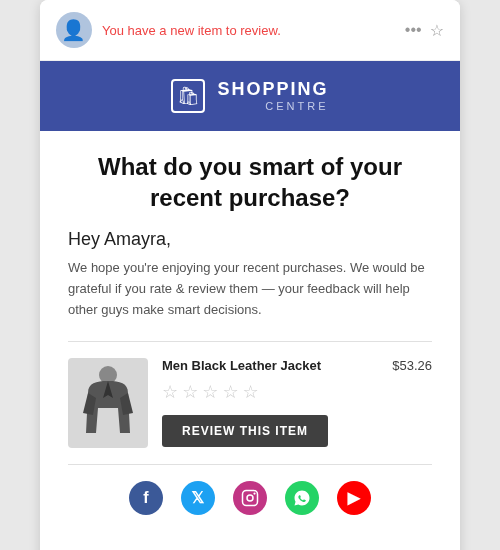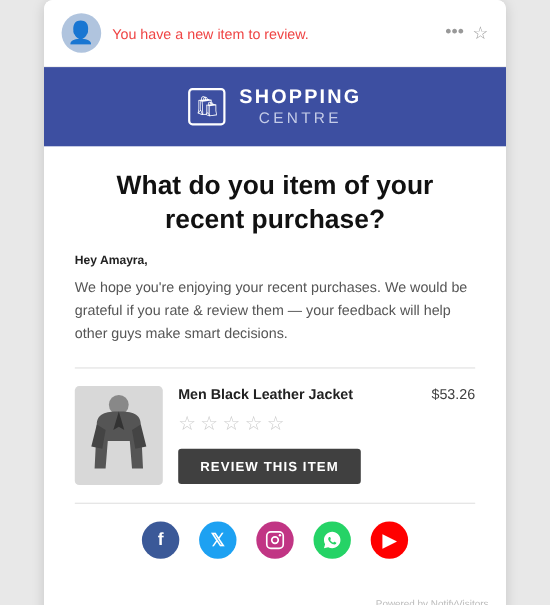--- a/index.html
+++ b/index.html
@@ -78,39 +78,39 @@
     .brand-name {
       color: #fff;
       font-size: 18px;
       font-weight: 700;
       letter-spacing: 2px;
       line-height: 1.1;
       text-align: center;
     }
     .brand-sub {
       color: #c5cce8;
-      font-size: 14px;
+      font-size: 11px;
       letter-spacing: 3px;
-      text-align: center;
+      text-align: right;
       display: block;
     }
     .main-content {
       padding: 20px 28px;
     }
     .main-heading {
       font-size: 24px;
       font-weight: 800;
       color: #111;
       text-align: center;
       line-height: 1.3;
       margin-bottom: 16px;
     }
     .greeting {
-      font-size: 11px;
-      font-weight: 700;
+      font-size: 18px;
+      font-weight: 400;
       color: #222;
       margin-bottom: 8px;
     }
     .body-text {
       font-size: 13px;
       color: #555;
       line-height: 1.6;
       margin-bottom: 20px;
     }
     .product-row {
@@ -233,21 +233,21 @@
     <div class="logo-box">
       <span>🛍</span>
     </div>
     <div>
       <div class="brand-name">SHOPPING</div>
       <span class="brand-sub">CENTRE</span>
     </div>
   </div>
 
   <div class="main-content">
-    <h1 class="main-heading">What do you item of your recent purchase?</h1>
+    <h1 class="main-heading">What do you smart of your recent purchase?</h1>
     <p class="greeting">Hey Amayra,</p>
     <p class="body-text">We hope you're enjoying your recent purchases. We would be grateful if you rate &amp; review them — your feedback will help other guys make smart decisions.</p>
 
     <div class="product-row">
       <div class="product-image">
 
         <svg viewBox="0 0 60 80" xmlns="http://www.w3.org/2000/svg">
           <circle cx="30" cy="12" r="9" fill="#888"></circle>
           <path d="M10 30 C10 20 18 18 30 18 C42 18 50 20 50 30 L52 70 L42 70 L40 45 L20 45 L18 70 L8 70 Z" fill="#555"></path>
           <path d="M10 30 L5 50 L15 52 L18 35" fill="#444"></path>

